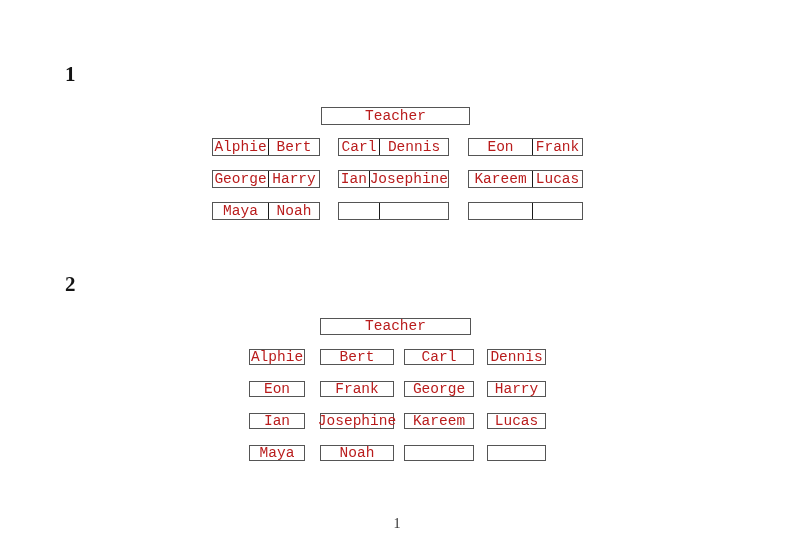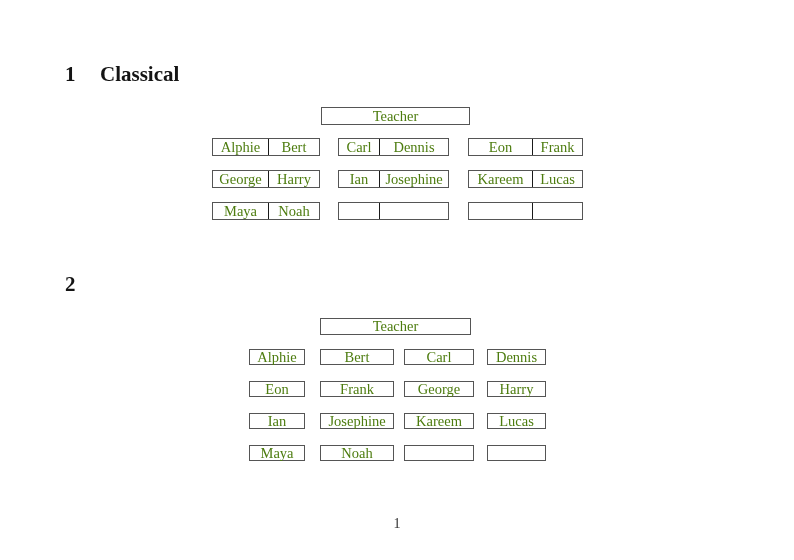--- a/index.html
+++ b/index.html
@@ -26,22 +26,23 @@
   .box {
     position: absolute;
     box-sizing: border-box;
     border: 1px solid #555555;
     background: #ffffff;
     display: flex;
     align-items: center;
     justify-content: center;
     font-size: 14.5px;
     line-height: 1;
-    color: #4d7c0f;
+    color: #b91c1c;
     white-space: nowrap;
+    font-family: Liberation Mono, monospace;
   }
   .desk { justify-content: flex-start; padding: 0; }
   .cell {
     height: 100%;
     box-sizing: border-box;
     display: flex;
     align-items: center;
     justify-content: center;
   }
   .cell-a { border-right: 1.5px solid #1a1a1a; }
@@ -56,21 +57,20 @@
     color: #2e2e2e;
   }
 </style>
 </head>
 <body>
 
 <div class="page">
 
   <div class="heading" style="top:63px;">
     <span class="sec-num">1</span>
-    <span class="sec-title">Classical</span>
   </div>
 
   <div class="box" style="left:321px; top:107px; width:149px; height:18px;">Teacher</div>
 
   <div class="box desk" style="left:212px; top:138px; width:108px; height:18px;">
     <div class="cell cell-a" style="width:56px;">Alphie</div>
     <div class="cell cell-b">Bert</div>
   </div>
   <div class="box desk" style="left:338px; top:138px; width:111px; height:18px;">
     <div class="cell cell-a" style="width:41px;">Carl</div>

